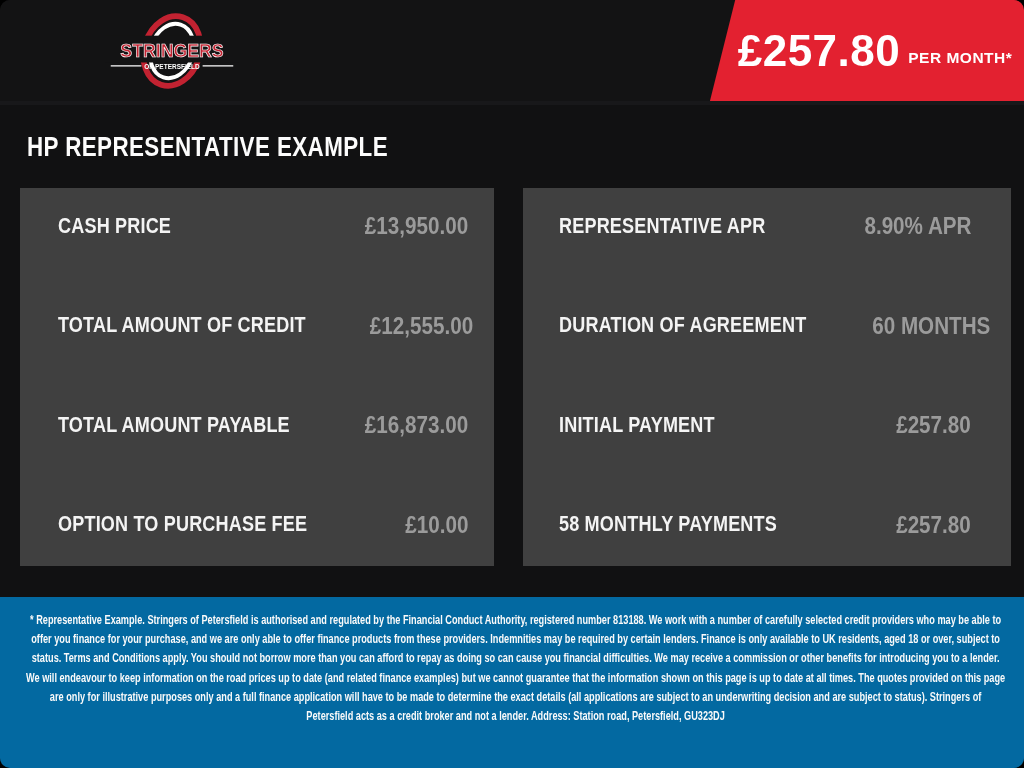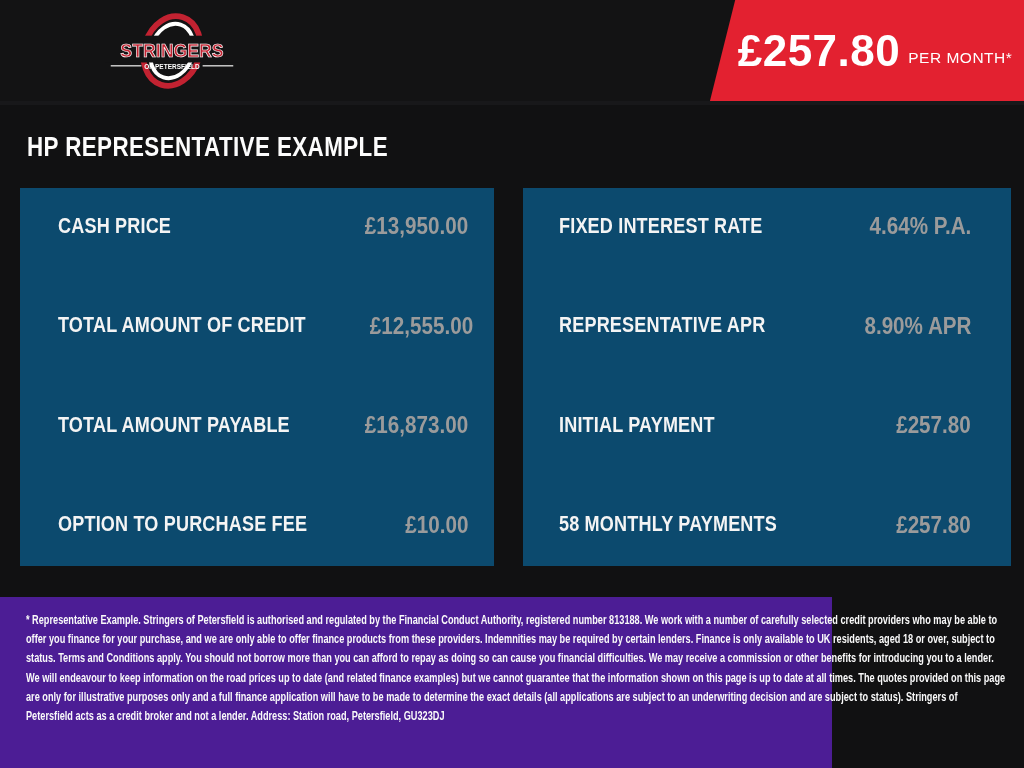--- a/index.html
+++ b/index.html
@@ -1,64 +1,64 @@
 <!DOCTYPE html>
 <html><head>
 <meta charset="utf-8">
 <style>
   * { margin:0; padding:0; box-sizing:border-box; }
   html,body { background:#000; }
   .page {
     position:relative; width:1024px; height:768px; overflow:hidden;
-    background:#111112; font-family:"Liberation Sans", sans-serif;
+    background:#111112; font-family:"Liberation Sans", sans-serif;border-radius:10px;
   }
   
   .header { position:absolute; left:0; top:0; width:1024px; height:101px; background:#131314; }
   .seam   { position:absolute; left:0; top:101px; width:1024px; height:4px; background:#18181a; }
   .logo   { position:absolute; left:105px; top:5px; width:134px; height:92px; }
 
   .banner {
     position:absolute; right:0; top:0; width:332px; height:101px;
     background:#e32130;
     clip-path:polygon(13% 0, 100% 0, 100% 100%, 5.4% 100%);
     display:flex; align-items:baseline; justify-content:center;
     padding-left:34px; color:#ffffff;
   }
   .banner-price  { font-size:44px; font-weight:bold; letter-spacing:0.5px; align-self:center; line-height:101px; }
-  .banner-period { font-size:15.5px; font-weight:normal; letter-spacing:0.5px; margin-left:8px; align-self:center; margin-top:14px; }
+  .banner-period { font-size:15.5px; font-weight:bold; letter-spacing:0.5px; margin-left:8px; align-self:center; margin-top:14px; }
 
   
   .heading {
     position:absolute; left:27px; top:131px;
     font-size:28px; font-weight:bold; color:#fcfcfc; letter-spacing:0.5px;
     transform:scaleX(0.80); transform-origin:left center; white-space:nowrap;
   }
 
   
   .panel {
-    position:absolute; top:188px; height:378px; background:#0c4a6e;
+    position:absolute; top:188px; height:378px; background:#404040;
     display:flex; flex-direction:column; justify-content:space-between;
     padding:24px 0 27px 0;
   }
   .panel-left  { left:20px;  width:474px; }
   .panel-right { left:523px; width:488px; }
   .frow { display:flex; justify-content:space-between; align-items:center; }
   .panel-left  .frow { padding:0 26px 0 38px; }
   .panel-right .frow { padding:0 40px 0 36px; }
   .flabel {
     color:#f4f4f4; font-weight:bold; font-size:21.5px; letter-spacing:0.2px;
     transform:scaleX(0.84); transform-origin:left center; white-space:nowrap;
   }
   .fvalue {
     color:#9b9b9b; font-weight:bold; font-size:24px;
     transform:scaleX(0.86); transform-origin:right center; white-space:nowrap;
   }
 
   
-  .footer { position:absolute; left:0; top:597px; width:832px; height:171px; background:#4c1d95; }
+  .footer { position:absolute; left:0; top:597px; width:1024px; height:171px; background:#0369a1;text-align:center; }
   .disclaimer {
     position:absolute; left:26px; top:13px; width:1440px;
     font-size:13.5px; font-weight:bold; line-height:19.2px; color:#fafafa;
     transform:scaleX(0.68); transform-origin:left top;
   }
 </style>
 </head>
 <body>
 
 <div class="page">
@@ -99,26 +99,26 @@
       <span class="fvalue">£16,873.00</span>
     </div>
     <div class="frow">
       <span class="flabel">OPTION TO PURCHASE FEE</span>
       <span class="fvalue">£10.00</span>
     </div>
   </div>
 
   <div class="panel panel-right">
     <div class="frow">
-      <span class="flabel">FIXED INTEREST RATE</span>
-      <span class="fvalue">4.64% P.A.</span>
+      <span class="flabel">REPRESENTATIVE APR</span>
+      <span class="fvalue">8.90% APR</span>
     </div>
     <div class="frow">
-      <span class="flabel">REPRESENTATIVE APR</span>
-      <span class="fvalue">8.90% APR</span>
+      <span class="flabel">DURATION OF AGREEMENT</span>
+      <span class="fvalue">60 MONTHS</span>
     </div>
     <div class="frow">
       <span class="flabel">INITIAL PAYMENT</span>
       <span class="fvalue">£257.80</span>
     </div>
     <div class="frow">
       <span class="flabel">58 MONTHLY PAYMENTS</span>
       <span class="fvalue">£257.80</span>
     </div>
   </div>

